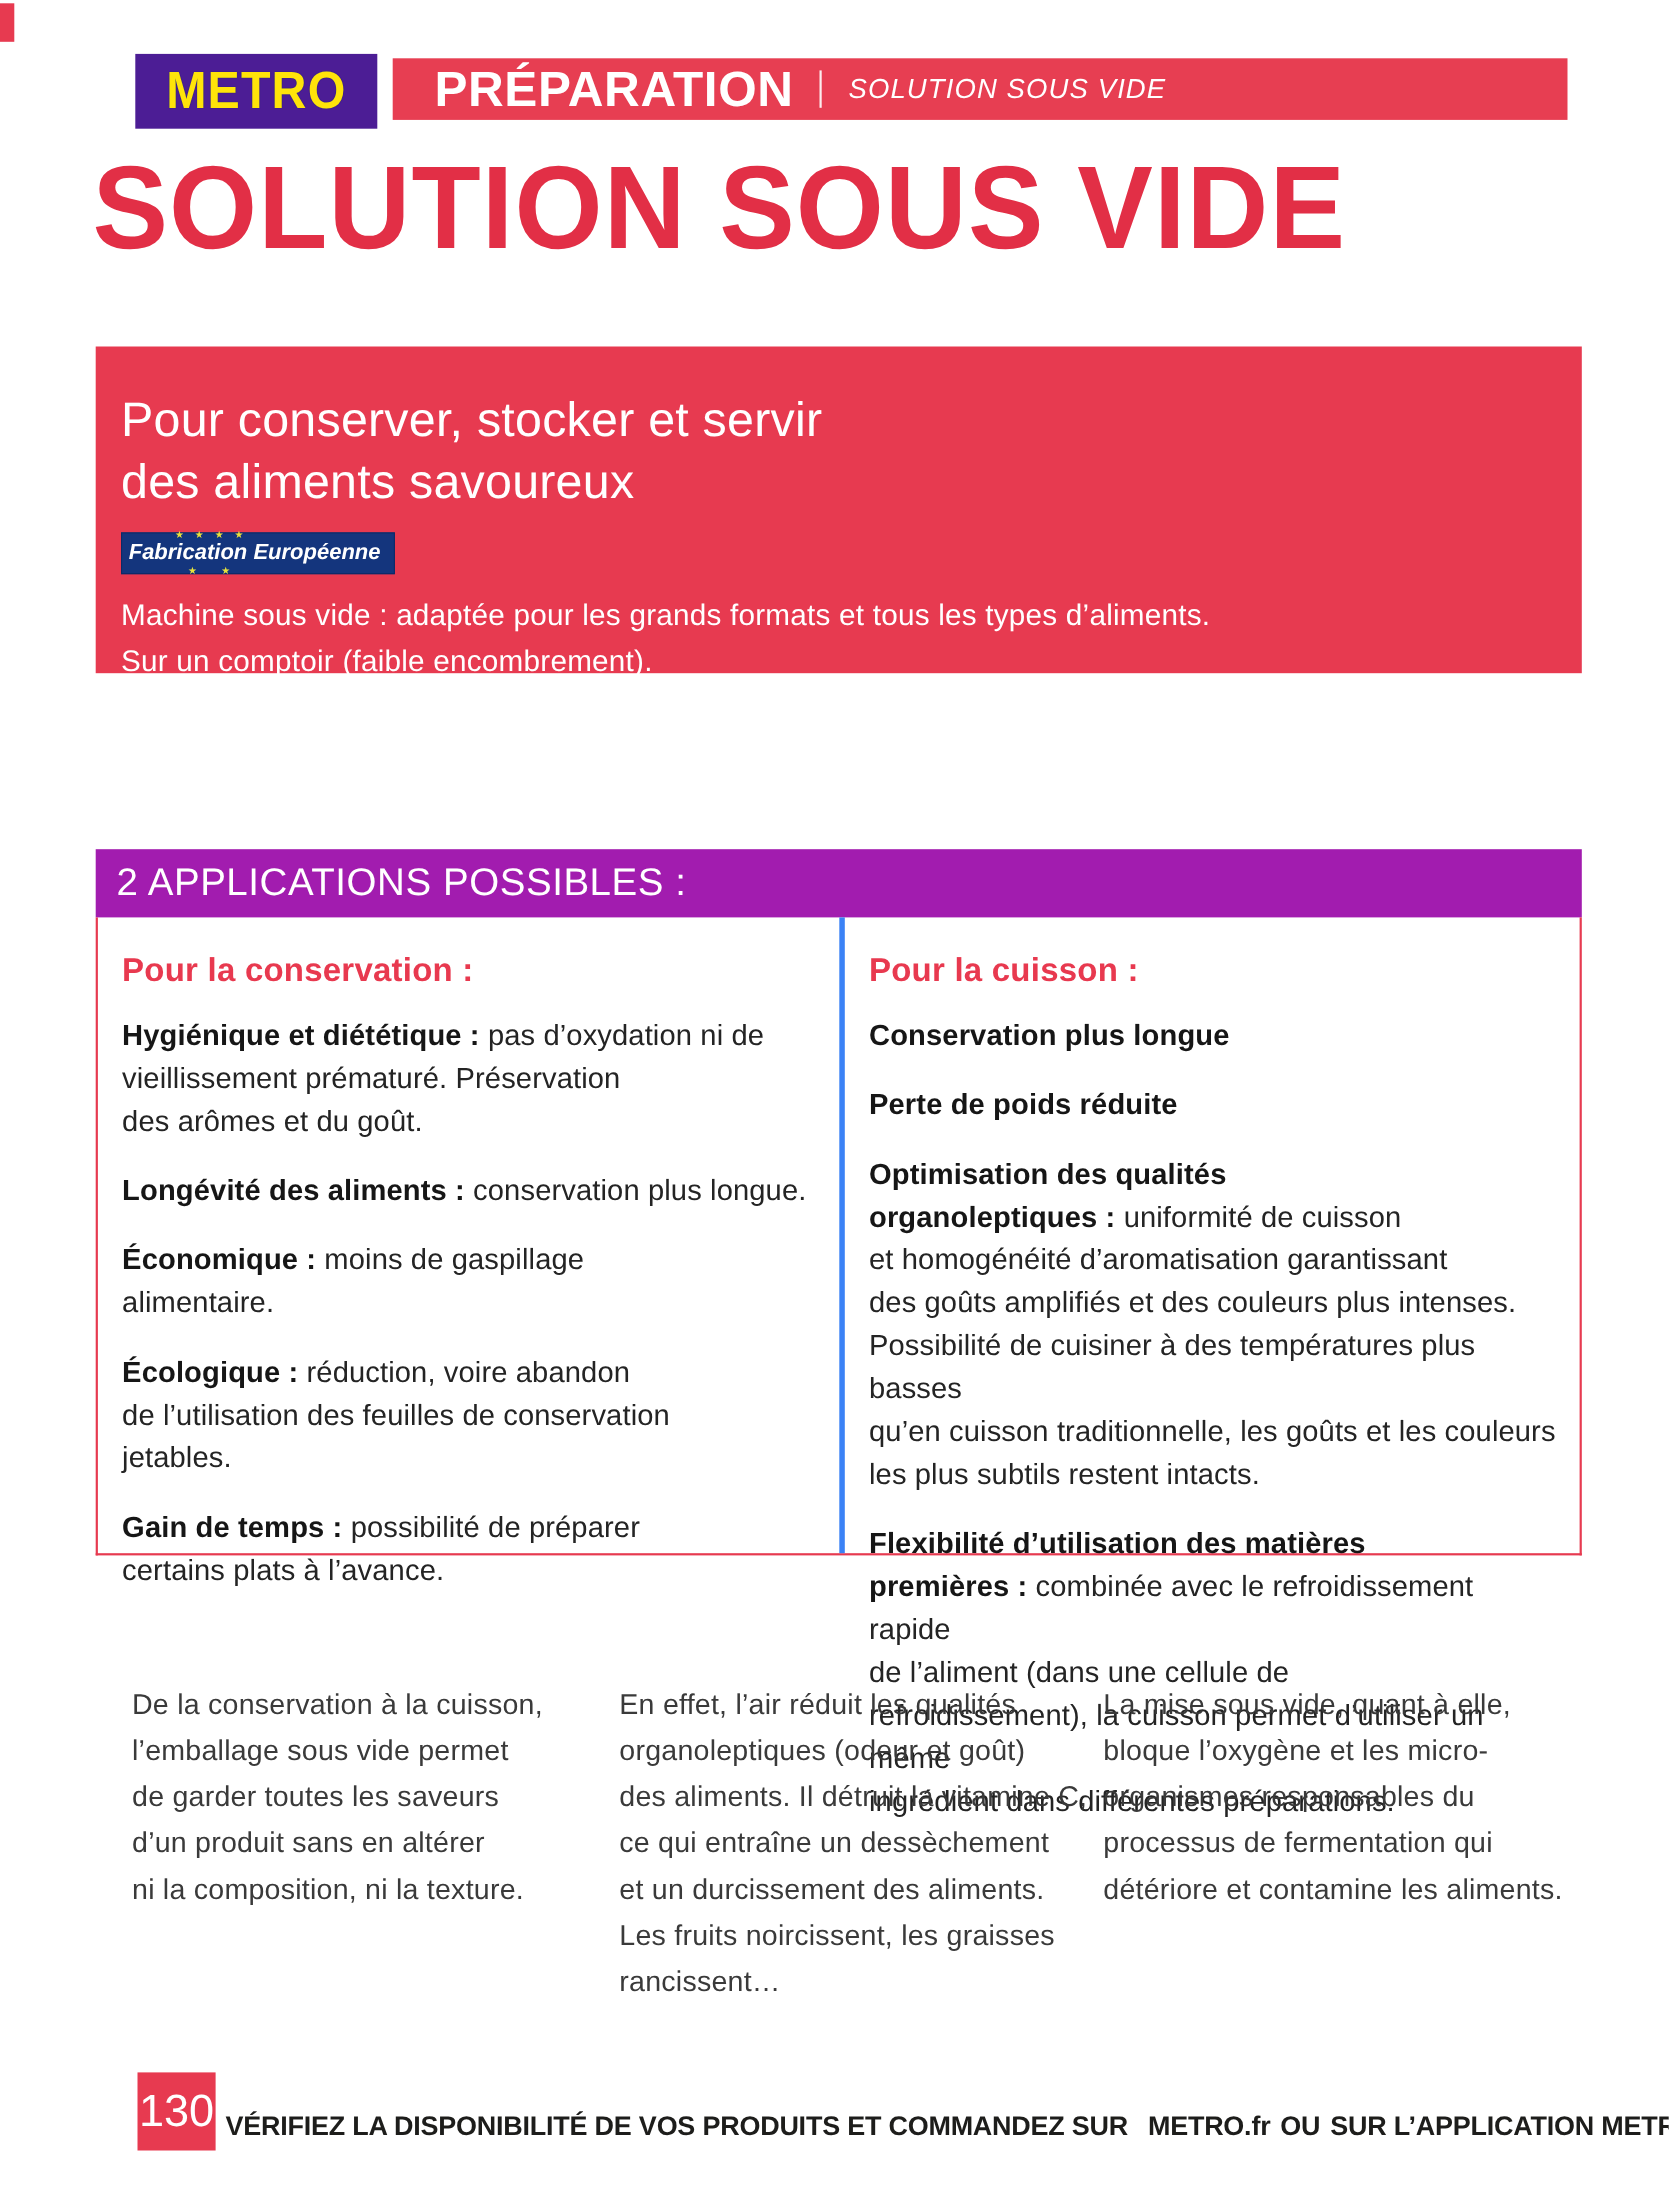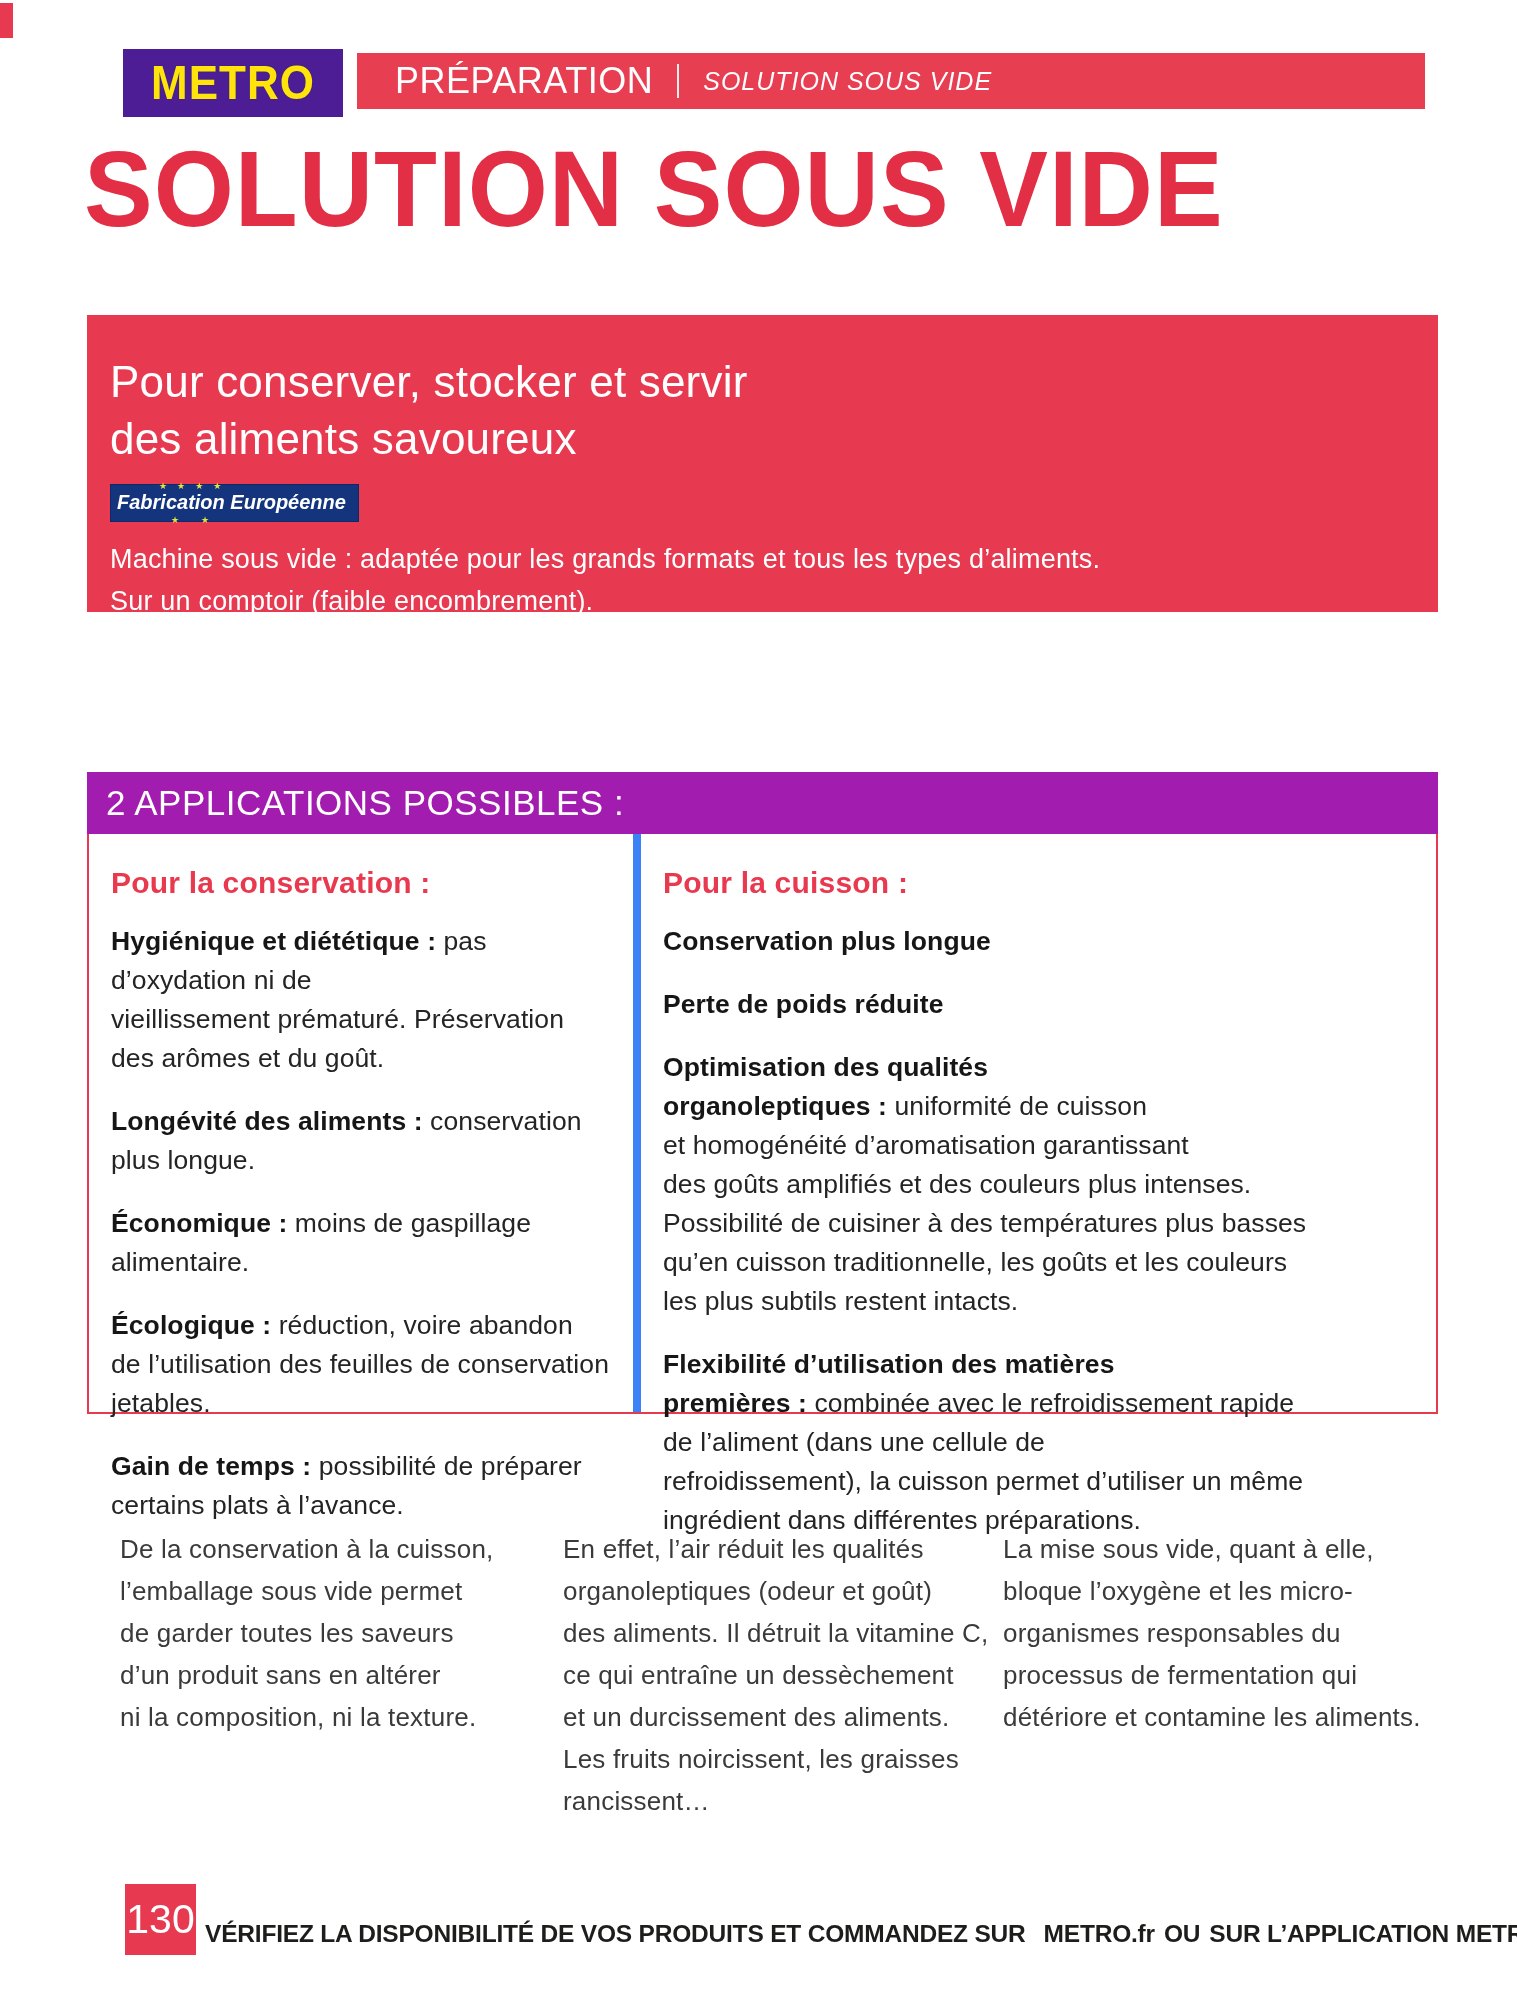--- a/index.html
+++ b/index.html
@@ -21,21 +21,21 @@
   }
   .metro-logo .metro-word{
     color:#ffe30a;font-weight:700;font-size:44px;letter-spacing:1px;
     transform:scaleY(1.08);text-shadow:0 0 1px #0d2a66;
   }
   .header-banner{
     position:absolute;left:357px;top:53px;width:1068px;height:56px;
     background:#e73e52;display:flex;align-items:center;color:#fff;
     padding-left:38px;box-sizing:border-box;
   }
-  .header-banner .section{font-size:36px;font-weight:400;letter-spacing:0.5px;}
+  .header-banner .section{font-size:45px;font-weight:700;letter-spacing:0.5px;}
   .header-banner .divider{width:2px;height:34px;background:#ffffff;margin:0 24px;opacity:.9;}
   .header-banner .subsection{font-size:25px;font-style:italic;font-weight:500;letter-spacing:1px;}
 
   
   .page-title{
     position:absolute;left:84px;top:128px;width:1360px;
     color:#e22f46;font-size:103px;font-weight:700;letter-spacing:1px;
     transform:scaleY(1.04);transform-origin:left top;white-space:nowrap;
   }
 
@@ -60,21 +60,21 @@
   
   .apps{position:absolute;left:87px;top:772px;width:1351px;}
   .apps-bar{
     background:#a21caf;height:62px;display:flex;align-items:center;
     color:#fff;font-size:35px;font-weight:500;letter-spacing:0.5px;padding-left:19px;
   }
   .apps-cols{
     display:flex;border:2px solid #e73a50;border-top:none;height:580px;box-sizing:border-box;
   }
   .apps-col{box-sizing:border-box;padding:32px 20px 0 22px;}
-  .apps-col.left{width:552px;border-right:8px solid #3b82f6;}
+  .apps-col.left{width:679px;border-right:5px solid #3b82f6;}
   .apps-col.right{flex:1;}
   .col-heading{color:#e8394f;font-size:30px;font-weight:700;margin-bottom:22px;letter-spacing:0.2px;}
   .app-item{font-size:26.5px;line-height:39px;margin-bottom:24px;color:#242424;letter-spacing:0.1px;}
   .app-item .lead{font-weight:700;color:#161616;}
 
   
   .bottom-para{position:absolute;top:1528px;font-size:26px;line-height:42px;color:#3a3a3a;letter-spacing:0.2px;}
   .bottom-para.p1{left:120px;width:420px;}
   .bottom-para.p2{left:563px;width:440px;}
   .bottom-para.p3{left:1003px;width:430px;}

